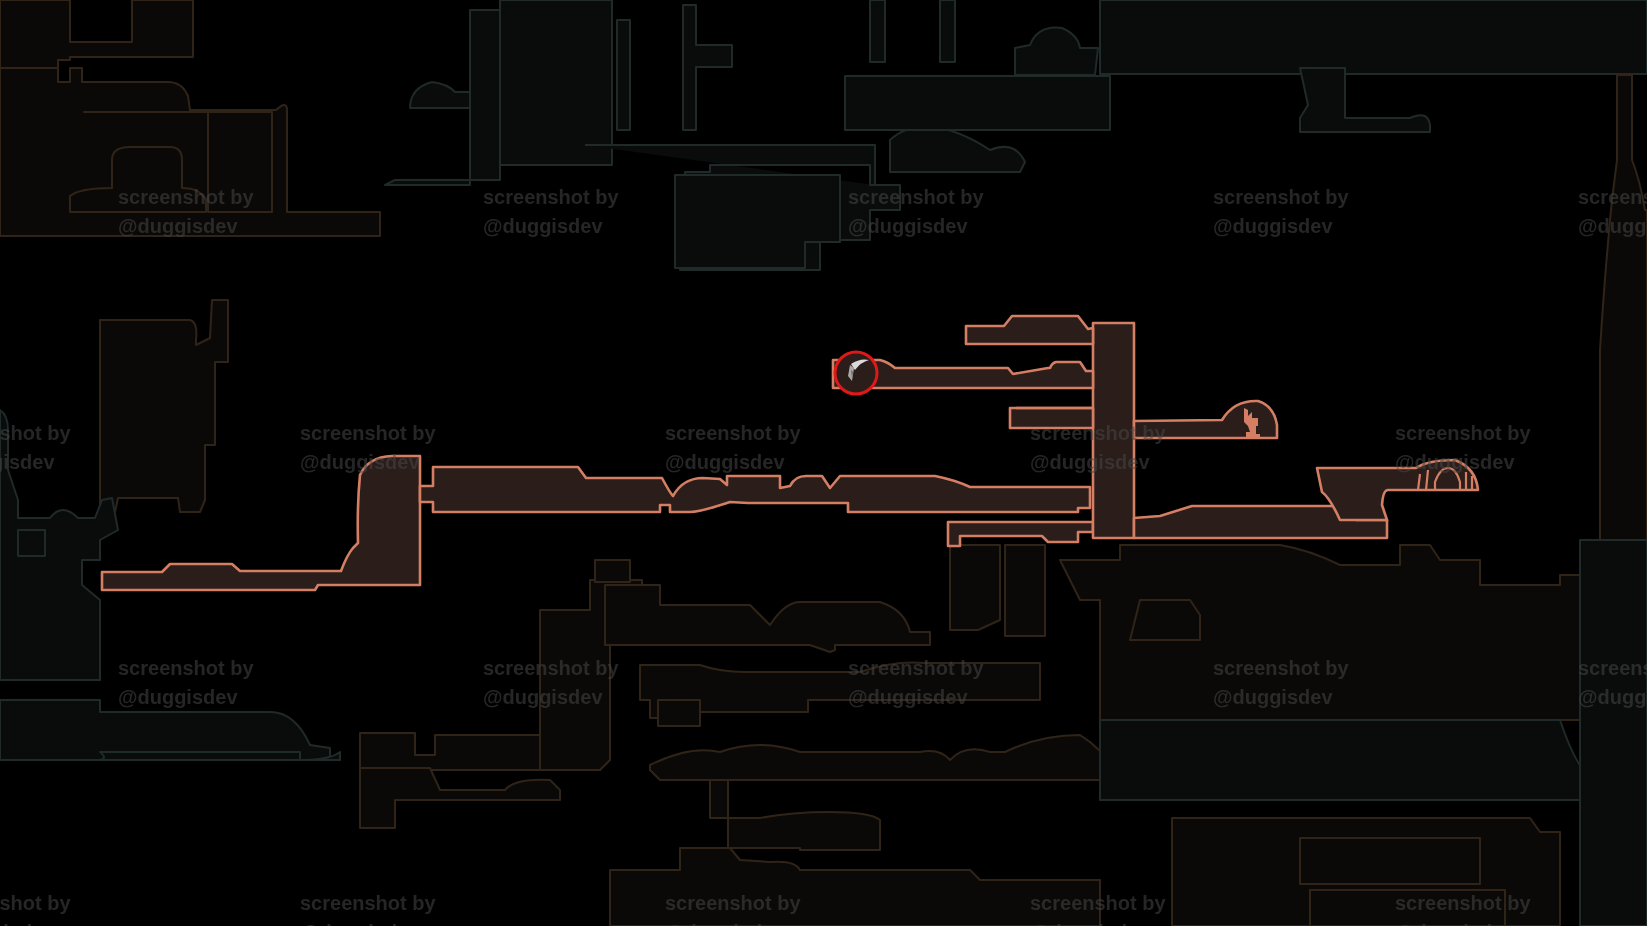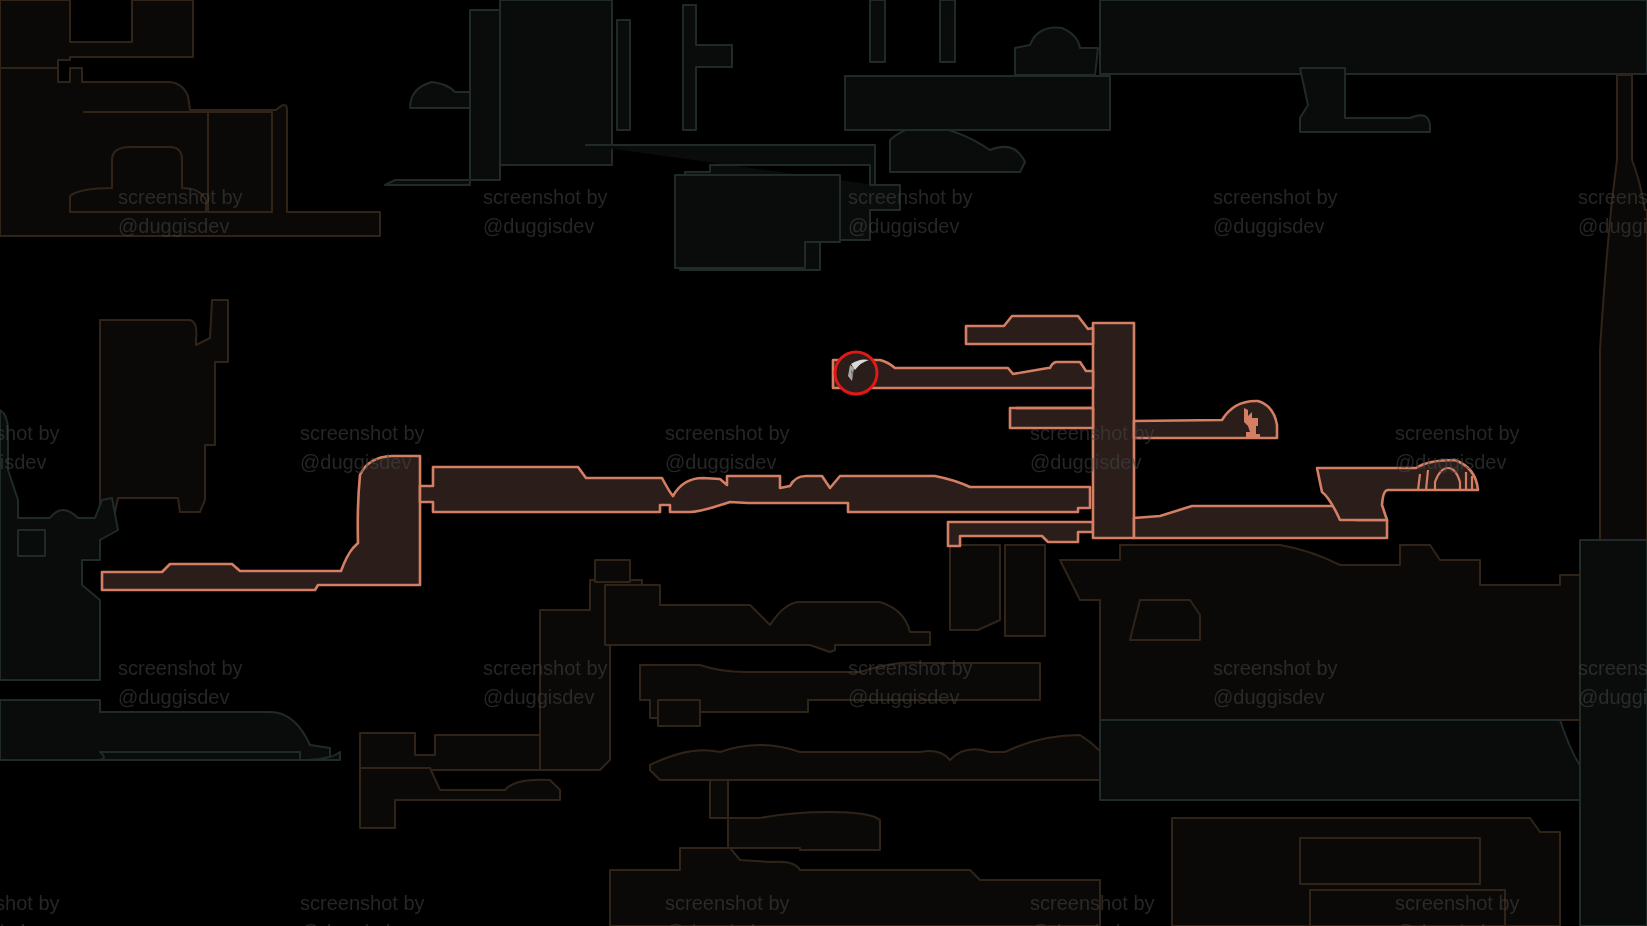--- a/index.html
+++ b/index.html
@@ -18,21 +18,21 @@
       width: 1647px; height: 926px;
     }
     .dim-room { fill: #0a0908; stroke: #2a2620; stroke-width: 2; stroke-linejoin: round; }
     .dim-room.teal { fill: #0a0c0c; stroke: #1f2a29; }
     .dim-room.brown { fill: #0b0907; stroke: #302419; }
     .lit-room { fill: #2a1d1a; stroke: #d47f64; stroke-width: 2.6; stroke-linejoin: round; }
     .lit-detail { fill: none; stroke: #d47f64; stroke-width: 2.2; }
     .watermark {
       position: absolute;
       font-family: "Liberation Sans", sans-serif;
-      font-weight: normal;
+      font-weight: bold;
       font-size: 20px;
       line-height: 29px;
       color: rgba(70,70,70,0.55);
       white-space: nowrap;
       pointer-events: none;
     }
     .marker {
       position: absolute;
     }
   </style>

